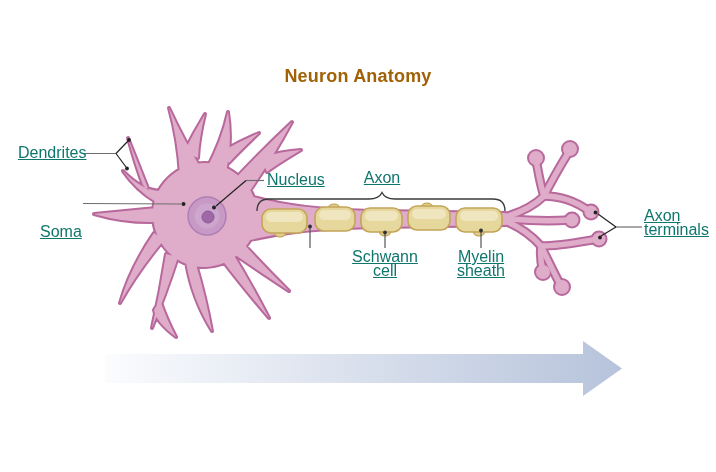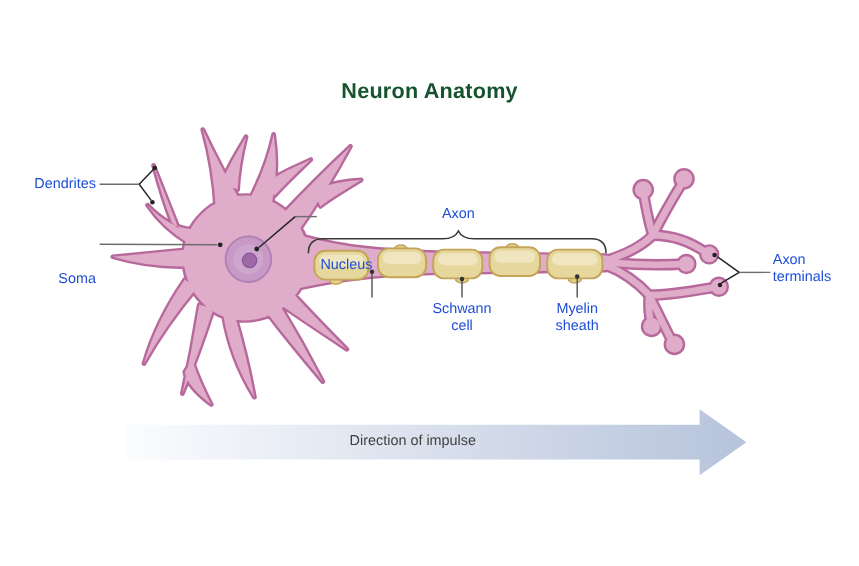--- a/index.html
+++ b/index.html
@@ -2,28 +2,29 @@
 <html><head>
 <meta charset="utf-8">
 <style>
   html,body{margin:0;padding:0;background:#ffffff;}
   #canvas{
     position:relative;width:716px;height:472px;background:#ffffff;overflow:hidden;
     font-family:"Liberation Sans", sans-serif;
   }
   #art{position:absolute;left:0;top:0;}
   .lbl{
-    position:absolute;font-size:12px;line-height:14px;color:#1d4ed8;
+    position:absolute;font-size:16px;line-height:14px;color:#0f766e;
     white-space:nowrap;
+    text-decoration:underline;
   }
   .lbl.center{text-align:center;white-space:normal;}
   .lbl.right{text-align:right;}
   #title{
     position:absolute;left:0;top:66px;width:716px;text-align:center;
-    font-size:18px;font-weight:bold;color:#14532d;letter-spacing:.2px;
+    font-size:18px;font-weight:bold;color:#a16207;letter-spacing:.2px;
   }
   #impulse-label{
     position:absolute;left:105px;top:360px;width:478px;text-align:center;
     font-size:12px;color:#3f3f3f;
   }
 </style>
 </head>
 <body>
 
 <div id="canvas">
@@ -174,35 +175,34 @@
       </g>
     </g>
   </svg>
 
   <div id="title">Neuron Anatomy</div>
 
   <div class="lbl right" style="left:18px;top:146px;width:62px;">Dendrites</div>
 
   <div class="lbl right" style="left:40px;top:196px;width:40px;margin-top:29px;">Soma</div>
 
-  <div class="lbl" style="left:267px;top:173px;margin-top:40px;">Nucleus</div>
+  <div class="lbl" style="left:267px;top:173px;">Nucleus</div>
 
   <div class="lbl center" style="left:360px;top:171px;width:44px;">Axon</div>
 
 
   <div class="lbl center" style="left:350px;top:250px;width:70px;">
     <div>Schwann</div>
     <div>cell</div>
   </div>
 
   <div class="lbl center" style="left:448px;top:250px;width:66px;">
     <div>Myelin</div>
     <div>sheath</div>
   </div>
 
   <div class="lbl" style="left:644px;top:209px;">
     <div>Axon</div>
     <div>terminals</div>
   </div>
 
-  <div id="impulse-label">Direction of impulse</div>
 
 </div>
 
 </body></html>

